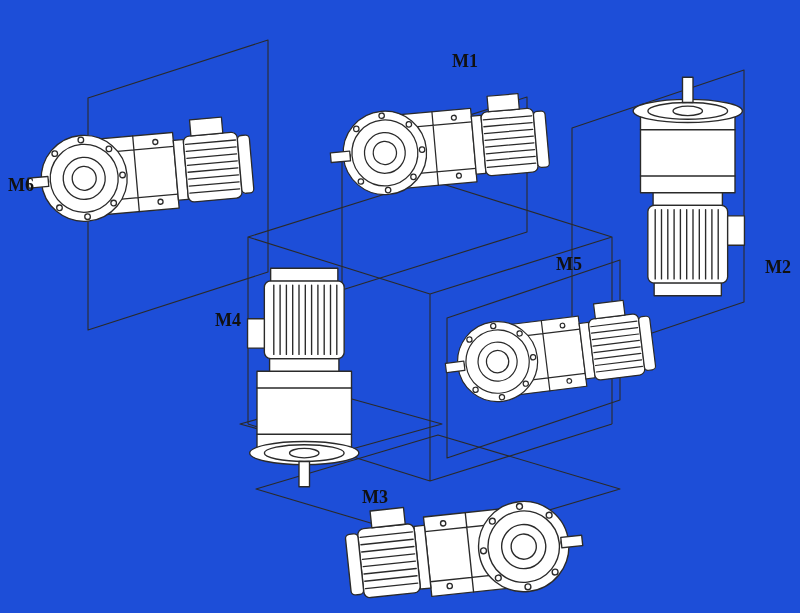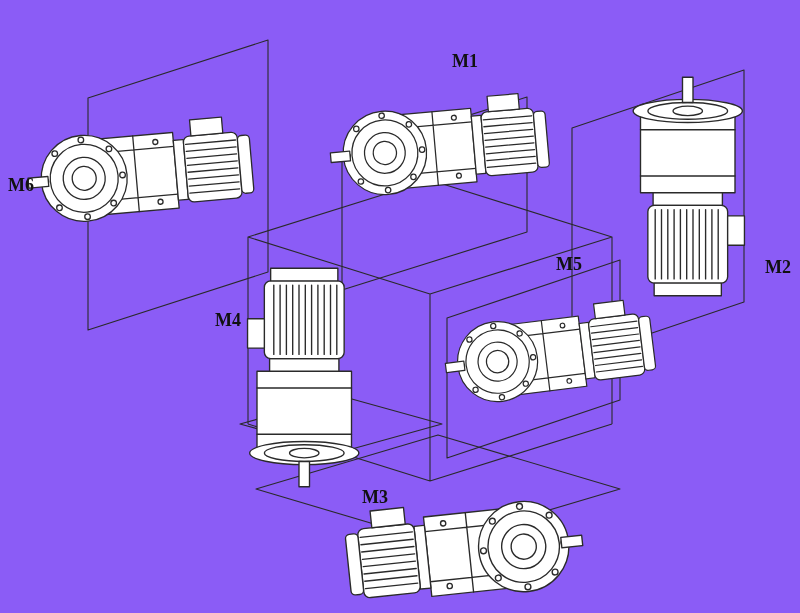--- a/index.html
+++ b/index.html
@@ -4,21 +4,21 @@
 <style>
   html, body {
     margin: 0;
     padding: 0;
     background: #ffffff;
   }
   .stage {
     position: relative;
     width: 800px;
     height: 613px;
-    background: #8b5cf6;
+    background: #1d4ed8;
     overflow: hidden;
     font-family: "Liberation Serif", serif;
   }
   .stage svg {
     display: block;
     width: 800px;
     height: 613px;
   }
   .structure {
     fill: none;

